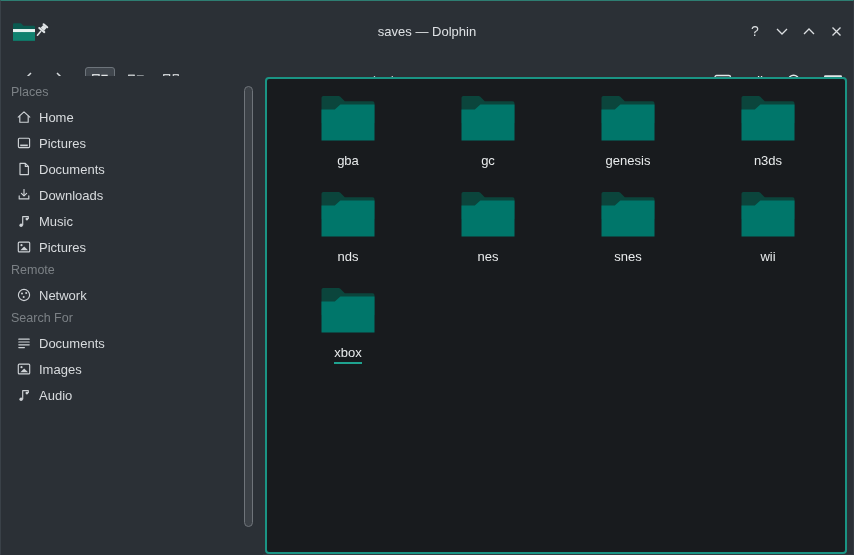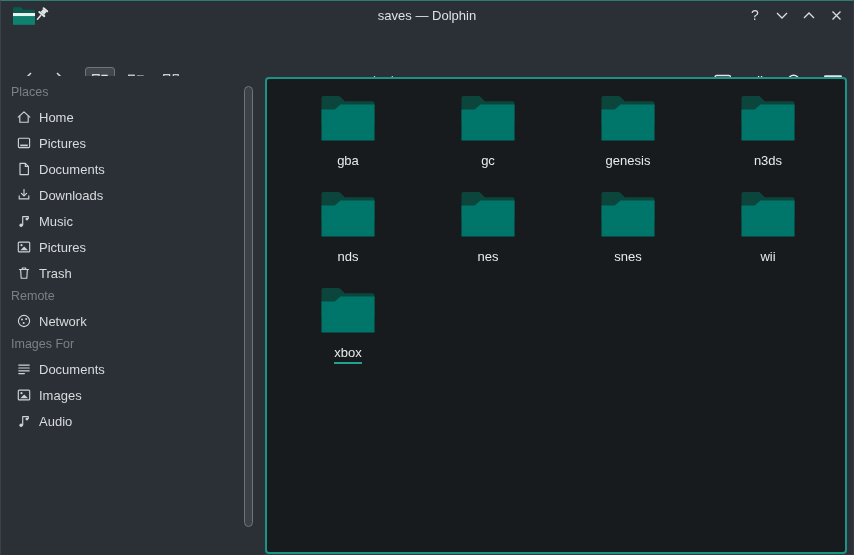--- a/index.html
+++ b/index.html
@@ -11,21 +11,21 @@
   }
   .window {
     position:relative; width:854px; height:555px;
     background:#2b3036;
     border-top:1px solid #2e7d72;
     border-left:1px solid #3a4148; border-right:1px solid #343a40;
     border-bottom:1px solid #343a40;
   }
 
   
-  .titlebar { position:absolute; left:0; top:0; width:100%; height:28px; }
+  .titlebar { position:absolute; left:0; top:16px; width:100%; height:28px; }
   .app-icon { position:absolute; left:10px; top:4px; width:26px; height:21px; }
   .pin-btn { position:absolute; left:31px; top:5px; width:18px; height:18px; }
   .win-title {
     position:absolute; left:0; right:0; top:0; height:28px;
     display:flex; align-items:center; justify-content:center;
     color:#dee1e4; font-size:13px;
   }
   .win-controls {
     position:absolute; right:8px; top:0; height:28px;
     display:flex; align-items:center; gap:9px;
@@ -334,40 +334,34 @@
             <use href="#sym-music"></use>
           </svg>
         <span>Music</span>
       </div>
       <div class="side-item">
         <svg class="sicon">
             <use href="#sym-image"></use>
           </svg>
         <span>Pictures</span>
       </div>
-      <div class="side-item">
-        <svg class="sicon">
-            <use href="#sym-trash"></use>
-          </svg>
-        <span>Trash</span>
-      </div>
     </div>
 
     <div class="side-header later">Remote</div>
     <div class="side-list">
       <div class="side-item">
         <svg class="sicon">
             <use href="#sym-network"></use>
           </svg>
         <span>Network</span>
       </div>
     </div>
 
 
-    <div class="side-header later">Images For</div>
+    <div class="side-header later">Search For</div>
     <div class="side-list">
       <div class="side-item">
         <svg class="sicon">
             <use href="#sym-text-lines"></use>
           </svg>
         <span>Documents</span>
       </div>
       <div class="side-item">
         <svg class="sicon">
             <use href="#sym-image"></use>

